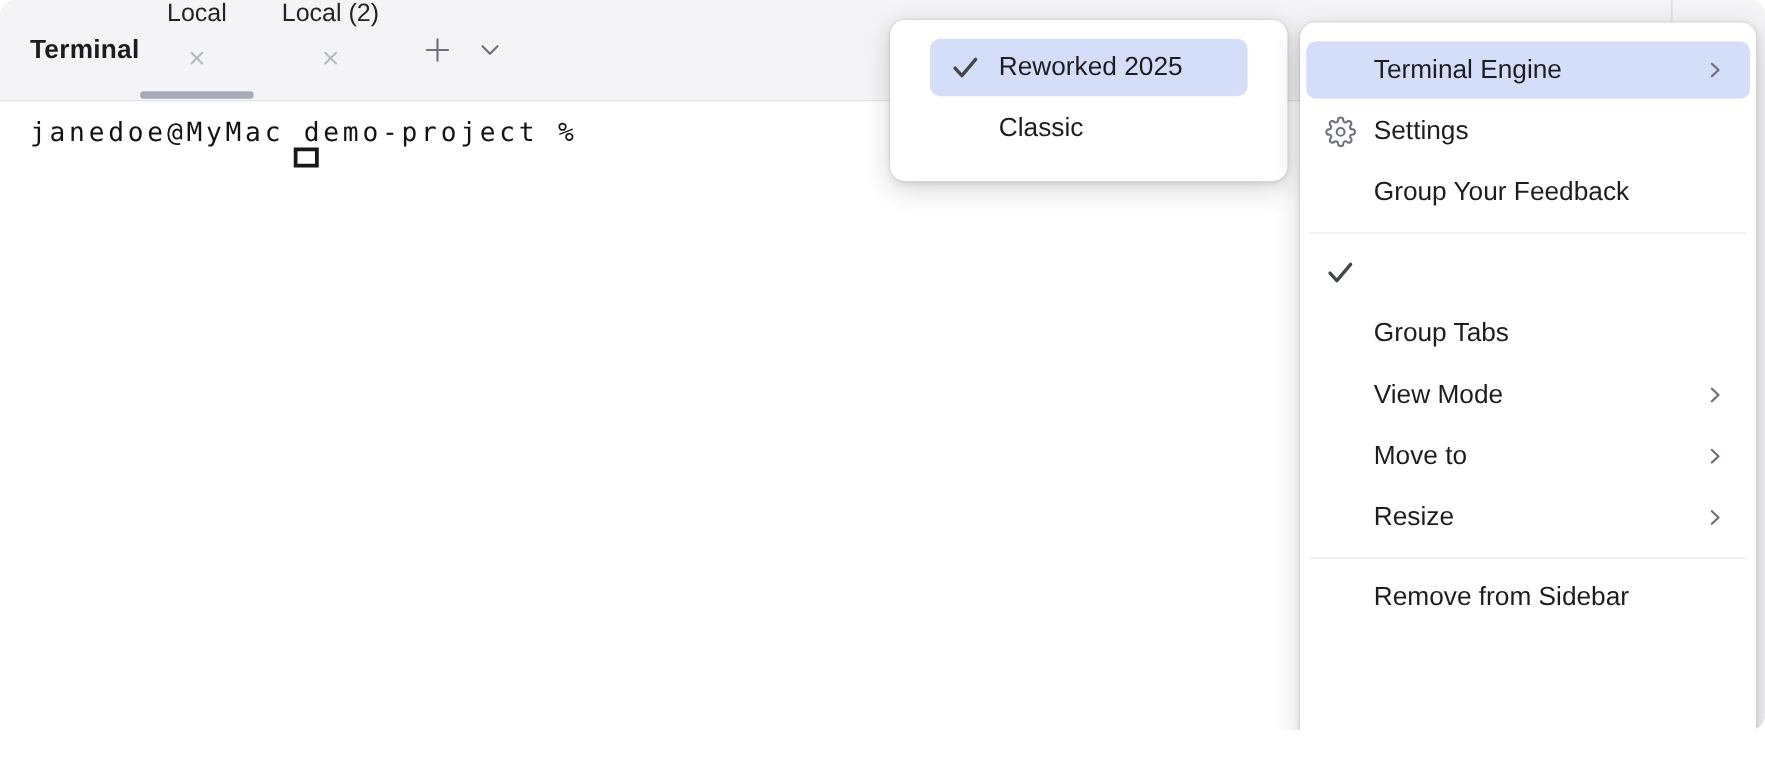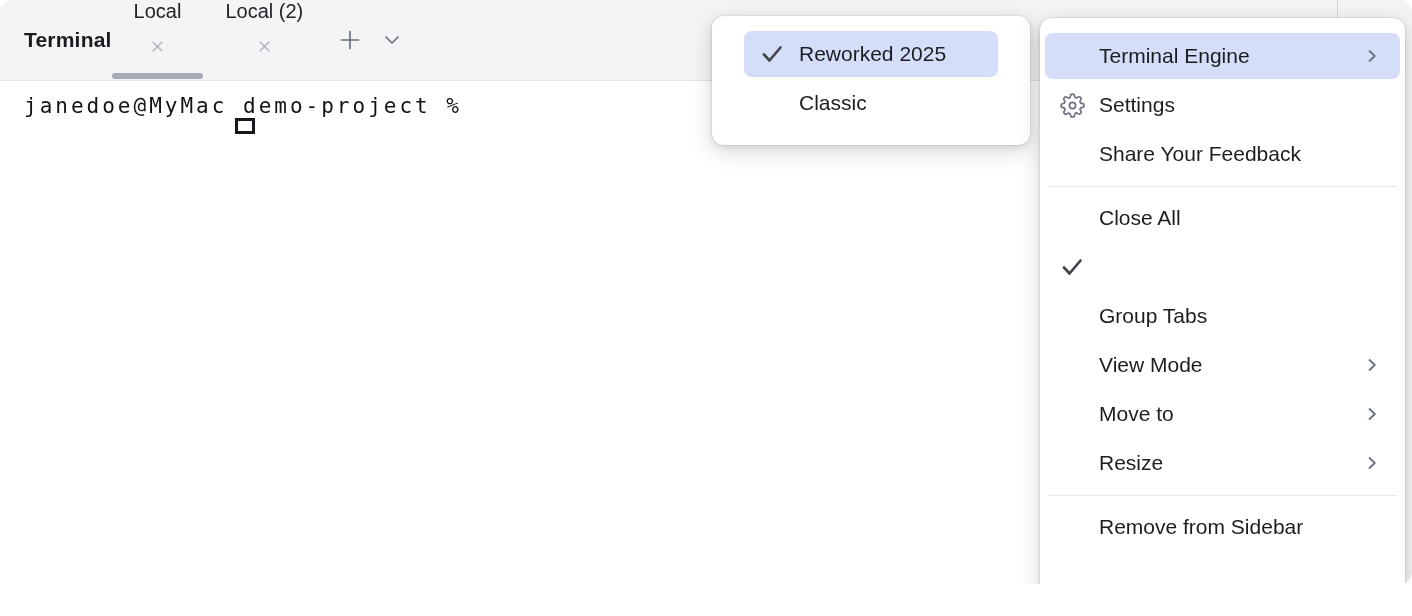--- a/index.html
+++ b/index.html
@@ -161,29 +161,25 @@
         <svg width="25" height="25" viewBox="0 0 24 24" fill="none" stroke="#6c707e" stroke-width="1.6" stroke-linecap="round" stroke-linejoin="round">
             <circle cx="12" cy="12" r="3"></circle>
             <path d="M19.4 15a1.65 1.65 0 0 0 .33 1.82l.06.06a2 2 0 0 1 0 2.83 2 2 0 0 1-2.83 0l-.06-.06a1.65 1.65 0 0 0-1.82-.33 1.65 1.65 0 0 0-1 1.51V21a2 2 0 0 1-2 2 2 2 0 0 1-2-2v-.09A1.65 1.65 0 0 0 9 19.4a1.65 1.65 0 0 0-1.82.33l-.06.06a2 2 0 0 1-2.83 0 2 2 0 0 1 0-2.83l.06-.06a1.65 1.65 0 0 0 .33-1.82 1.65 1.65 0 0 0-1.51-1H3a2 2 0 0 1-2-2 2 2 0 0 1 2-2h.09A1.65 1.65 0 0 0 4.6 9a1.65 1.65 0 0 0-.33-1.82l-.06-.06a2 2 0 0 1 0-2.83 2 2 0 0 1 2.83 0l.06.06a1.65 1.65 0 0 0 1.82.33H9a1.65 1.65 0 0 0 1-1.51V3a2 2 0 0 1 2-2 2 2 0 0 1 2 2v.09a1.65 1.65 0 0 0 1 1.51 1.65 1.65 0 0 0 1.82-.33l.06-.06a2 2 0 0 1 2.83 0 2 2 0 0 1 0 2.83l-.06.06a1.65 1.65 0 0 0-.33 1.82V9a1.65 1.65 0 0 0 1.51 1H21a2 2 0 0 1 2 2 2 2 0 0 1-2 2h-.09a1.65 1.65 0 0 0-1.51 1z"></path>
           </svg>
       </span>
       <span class="mi-label">Settings</span>
     </div>
 
     <div class="menu-item">
       <span class="mi-icon"></span>
-      <span class="mi-label">Share Your Feedback</span>
+      <span class="mi-label">Group Your Feedback</span>
     </div>
 
     <div class="menu-sep"></div>
 
-    <div class="menu-item">
-      <span class="mi-icon"></span>
-      <span class="mi-label">Close All</span>
-    </div>
 
     <div class="menu-item">
       <span class="mi-icon">
         <svg width="26" height="26" viewBox="0 0 26 26">
             <path d="M5 13.5 L10.5 19.5 L21.5 6.5" fill="none" stroke="#43464c" stroke-width="2.7" stroke-linecap="round" stroke-linejoin="round"></path>
           </svg>
       </span>
     </div>
 
     <div class="menu-item">

